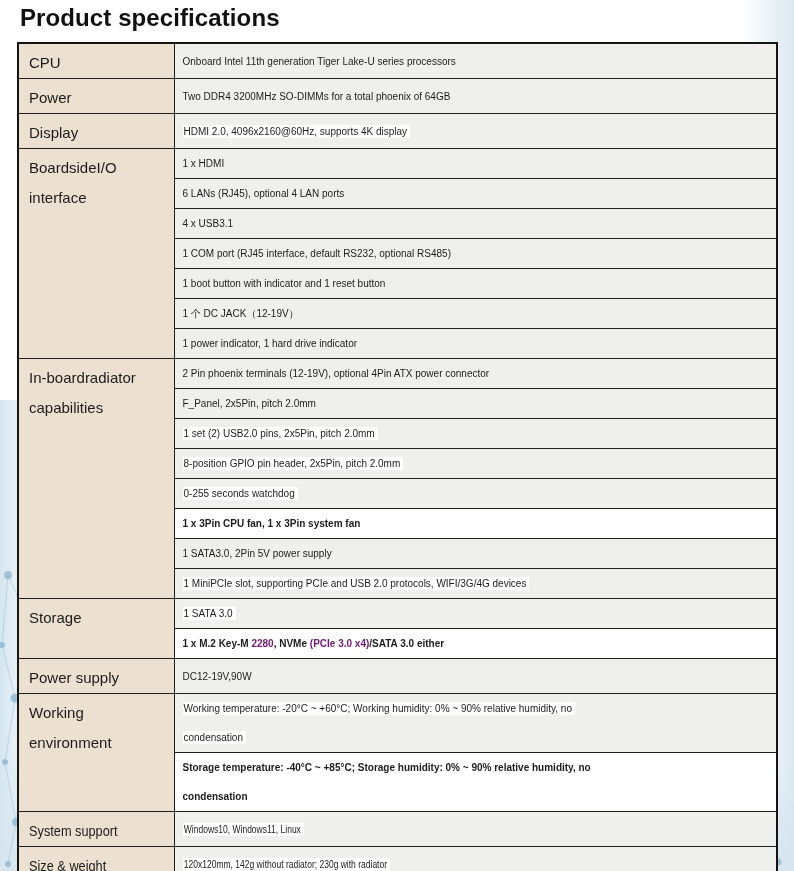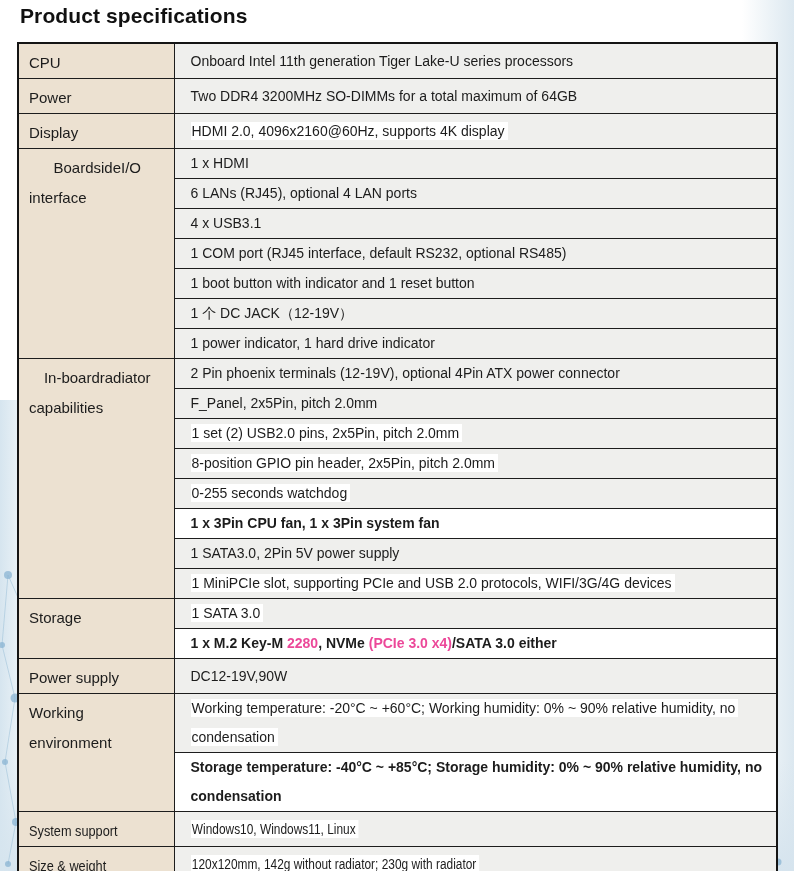--- a/index.html
+++ b/index.html
@@ -26,21 +26,21 @@
   .tint-left {
     position: absolute; top: 400px; left: 0; width: 40px; height: 471px;
     background: linear-gradient(to right, #d6e5ef, rgba(255,255,255,0));
     z-index: 0;
   }
   .plexus { position: absolute; top: 0; left: 0; z-index: 0; pointer-events: none; }
 
   
   .page-title {
     position: absolute; left: 20px; top: 4px; z-index: 2;
-    font-size: 21px; font-weight: 700; color: #111111;
+    font-size: 24px; font-weight: 700; color: #111111;
     letter-spacing: 0.1px;
   }
 
   
   .table-wrap { position: absolute; left: 17px; top: 42px; z-index: 2; }
   table.spec {
     border-collapse: collapse;
     width: 761px;
     table-layout: fixed;
     background: transparent;
@@ -48,38 +48,38 @@
   table.spec, table.spec td { border: 1px solid #1d1d1d; }
   table.spec { border: 2px solid #141414; }
   td.label {
     width: 156px;
     background: #ece1d1;
     vertical-align: top;
     padding: 4px 8px 0 10px;
     font-size: 15px;
   }
   td.label .lline { line-height: 30px; white-space: nowrap; }
-  td.label .jline { display: flex; justify-content: center; }
+  td.label .jline { display: flex; justify-content: flex-start; }
   td.value {
     background: #efefed;
     vertical-align: middle;
-    padding: 0 6px 0 16px;
-    font-size: 14px;
+    padding: 0 6px 0 8px;
+    font-size: 10px;
     height: 29px;
   }
   td.value.white { background: #ffffff; font-weight: bold; }
   td.value.h2 { height: 59px; }
   .vline { line-height: 29px; white-space: nowrap; }
   .hl {
     background: #ffffff;
     box-decoration-break: clone;
     -webkit-box-decoration-break: clone;
     padding: 1px 3px 1px 1px;
   }
-  .blue { color: #ec4899; }
+  .blue { color: #701a75; }
   td.cond .vline, td.label.cond .lline {
     transform: scaleX(0.85);
     transform-origin: 0 50%;
     display: block;
   }
 </style>
 </head>
 <body>
 
 <div class="tint-right"></div>
@@ -124,21 +124,21 @@
           </td>
           <td class="value">
             <div class="vline"><span>Onboard Intel 11th generation Tiger Lake-U series processors</span></div>
           </td>
         </tr>
         <tr>
           <td class="label" rowspan="1">
             <div class="lline">Power</div>
           </td>
           <td class="value">
-            <div class="vline"><span>Two DDR4 3200MHz SO-DIMMs for a total maximum of 64GB</span></div>
+            <div class="vline"><span>Two DDR4 3200MHz SO-DIMMs for a total phoenix of 64GB</span></div>
           </td>
         </tr>
         <tr>
           <td class="label" rowspan="1">
             <div class="lline">Display</div>
           </td>
           <td class="value">
             <div class="vline"><span class="hl"><span>HDMI 2.0, 4096x2160@60Hz, supports 4K display</span></span></div>
           </td>
         </tr>

